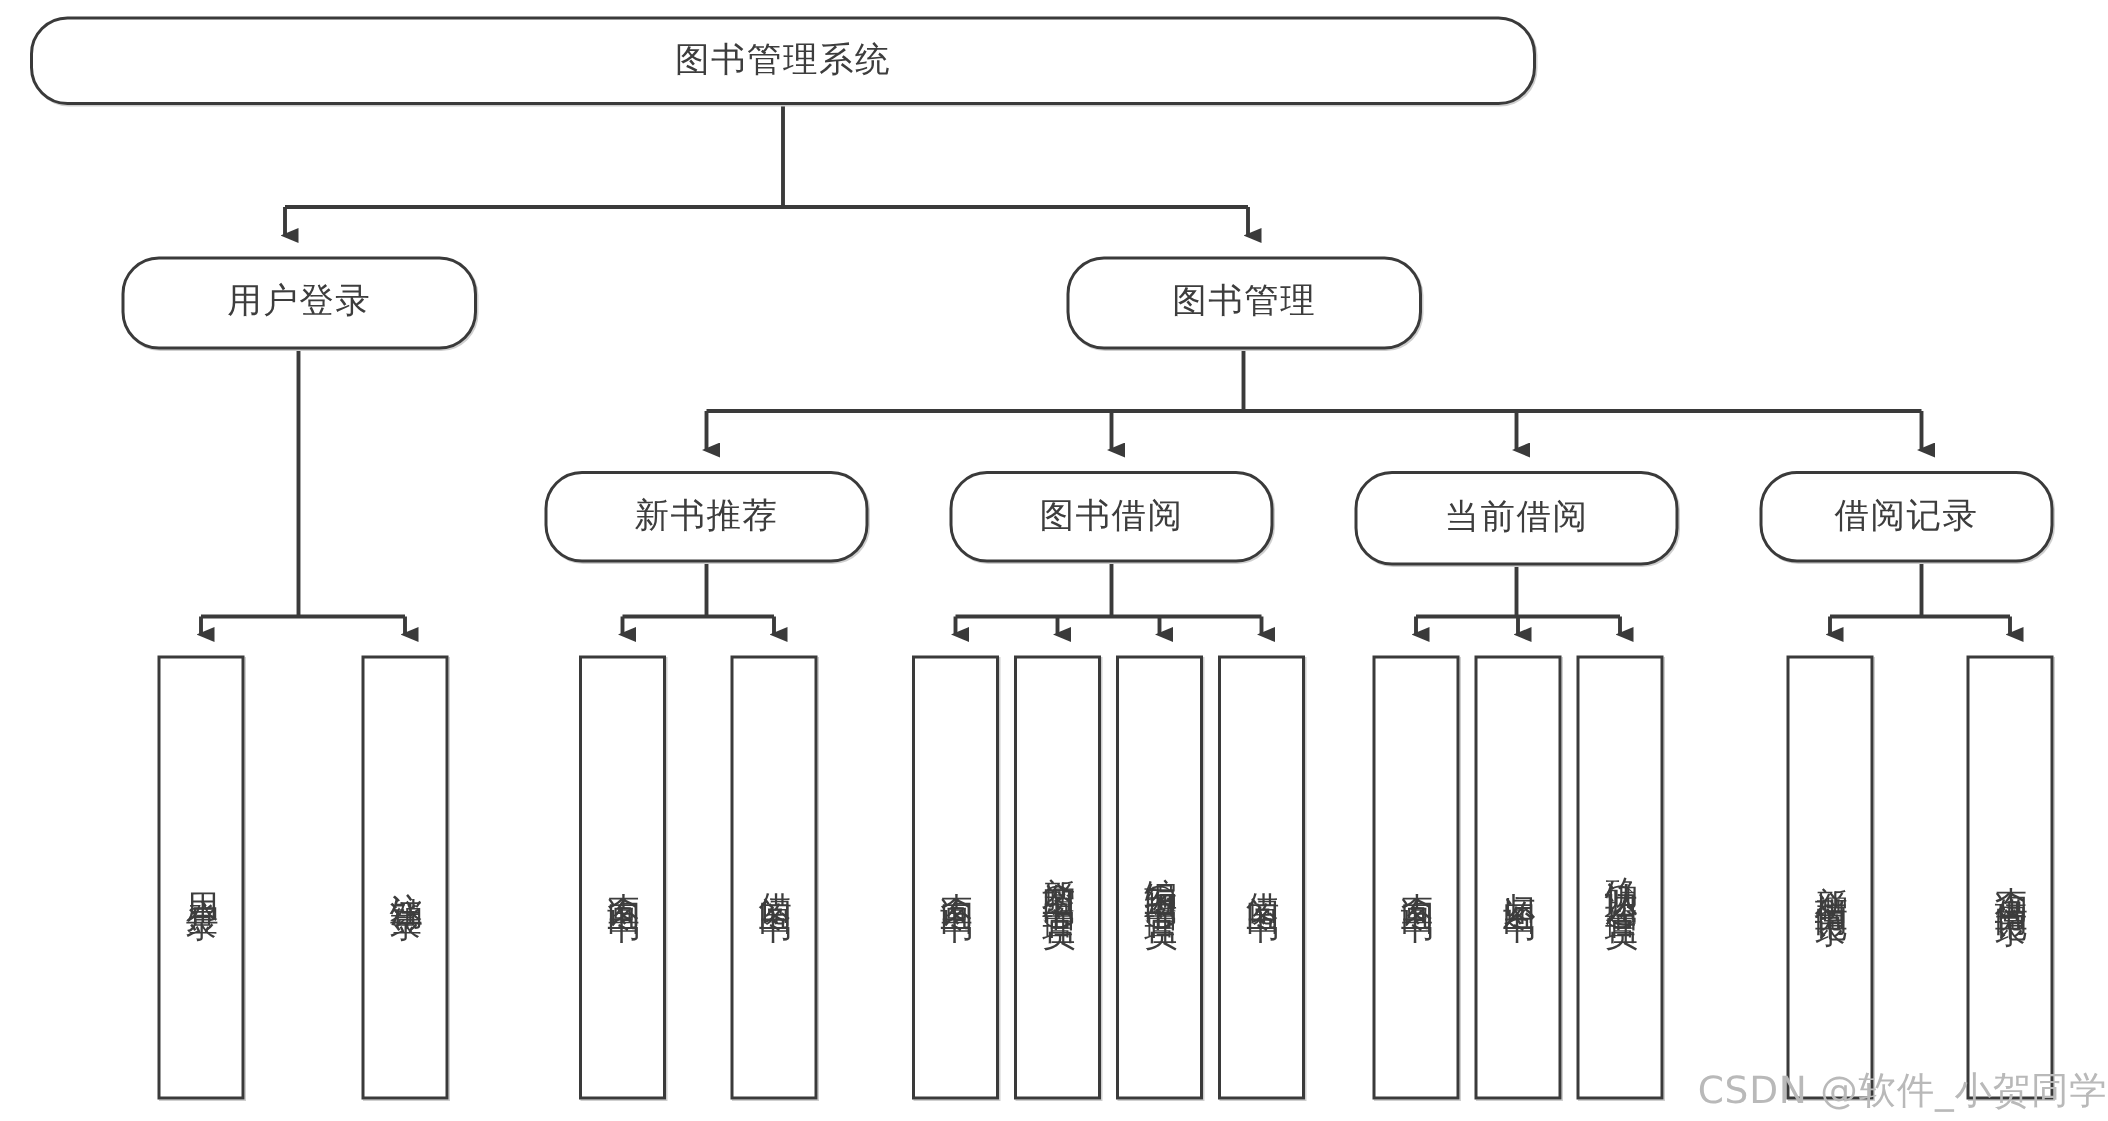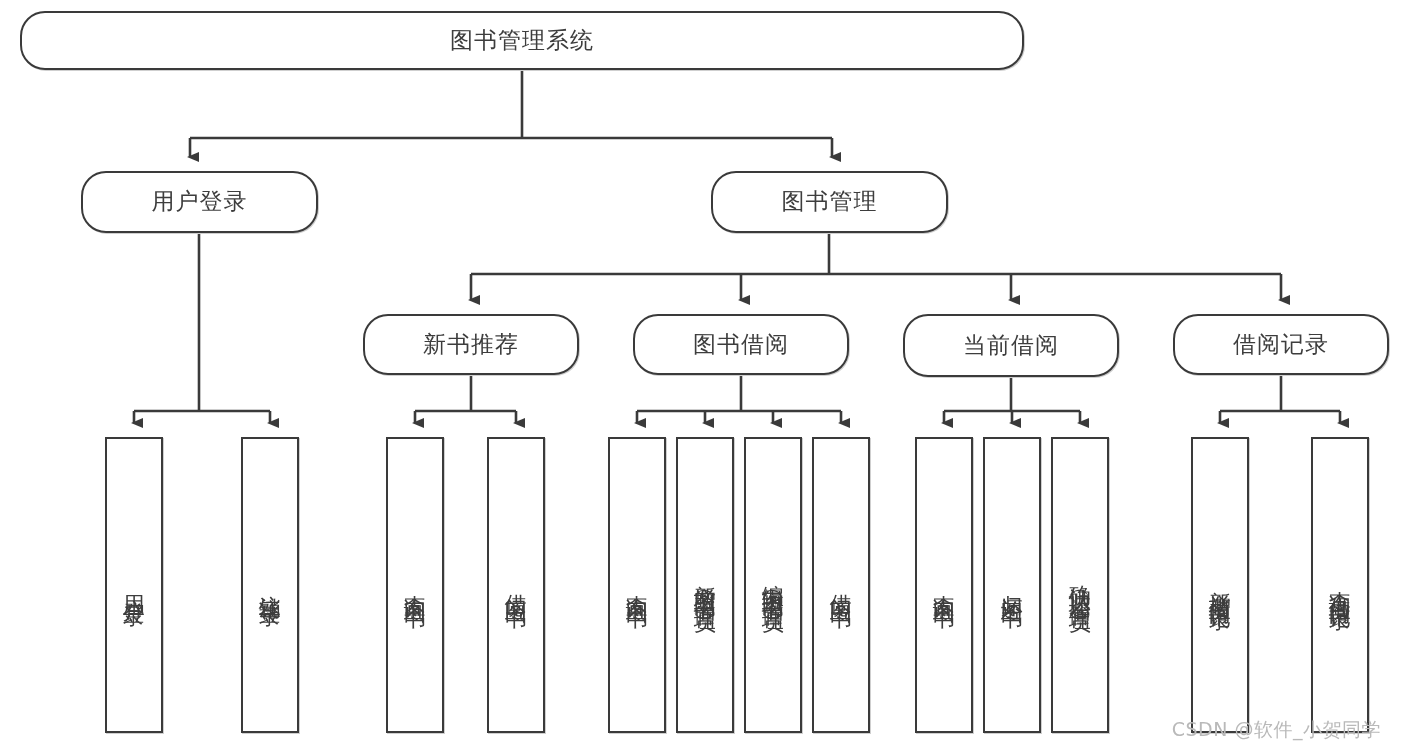--- a/index.html
+++ b/index.html
@@ -54,23 +54,23 @@
     letter-spacing: 4px;
     line-height: 1.25;
     align-items: center;
     justify-content: center;
     text-align: center;
     padding: 4px 0;
     overflow: hidden;
   }
   .watermark {
     position: absolute;
-    right: 24px;
+    right: 0;
     bottom: 4px;
-    font-size: 19px;
+    font-size: 25px;
     color: #b9b9b9;
     letter-spacing: 0.5px;
     white-space: nowrap;
     font-family: "DejaVu Sans", "Liberation Sans", sans-serif;
   }
 </style>
 </head>
 <body>
 
 <div id="canvas">
@@ -126,21 +126,21 @@
   </svg>
 
   <div class="node node-h node-root" style="left: 20px; top: 11px; width: 1004px; height: 59px;">图书管理系统</div>
 
   <div class="node node-h" style="left: 81px; top: 171px; width: 237px; height: 62px;">用户登录</div>
   <div class="node node-h" style="left: 711px; top: 171px; width: 237px; height: 62px;">图书管理</div>
 
   <div class="node node-h" style="left: 363px; top: 314px; width: 216px; height: 61px; text-align: right;">新书推荐</div>
   <div class="node node-h" style="left: 633px; top: 314px; width: 216px; height: 61px;">图书借阅</div>
   <div class="node node-h" style="left: 903px; top: 314px; width: 216px; height: 63px;">当前借阅</div>
-  <div class="node node-h" style="left: 1173px; top: 314px; width: 216px; height: 61px;">借阅记录</div>
+  <div class="node node-h" style="left: 1173px; top: 314px; width: 196px; height: 61px;">借阅记录</div>
 
   <div class="node node-v" style="left: 105px; top: 437px; width: 58px; height: 296px;">用户登录</div>
   <div class="node node-v" style="left: 241px; top: 437px; width: 58px; height: 296px;">注销登录</div>
   <div class="node node-v" style="left: 386px; top: 437px; width: 58px; height: 296px;">查询图书</div>
   <div class="node node-v" style="left: 487px; top: 437px; width: 58px; height: 296px;">借阅图书</div>
   <div class="node node-v" style="left: 608px; top: 437px; width: 58px; height: 296px;">查询图书</div>
   <div class="node node-v" style="left: 676px; top: 437px; width: 58px; height: 296px;">新增图书（管理员）</div>
   <div class="node node-v" style="left: 744px; top: 437px; width: 58px; height: 296px;">编辑图书（管理员）</div>
   <div class="node node-v" style="left: 812px; top: 437px; width: 58px; height: 296px;">借阅图书</div>
   <div class="node node-v" style="left: 915px; top: 437px; width: 58px; height: 296px;">查询图书</div>

